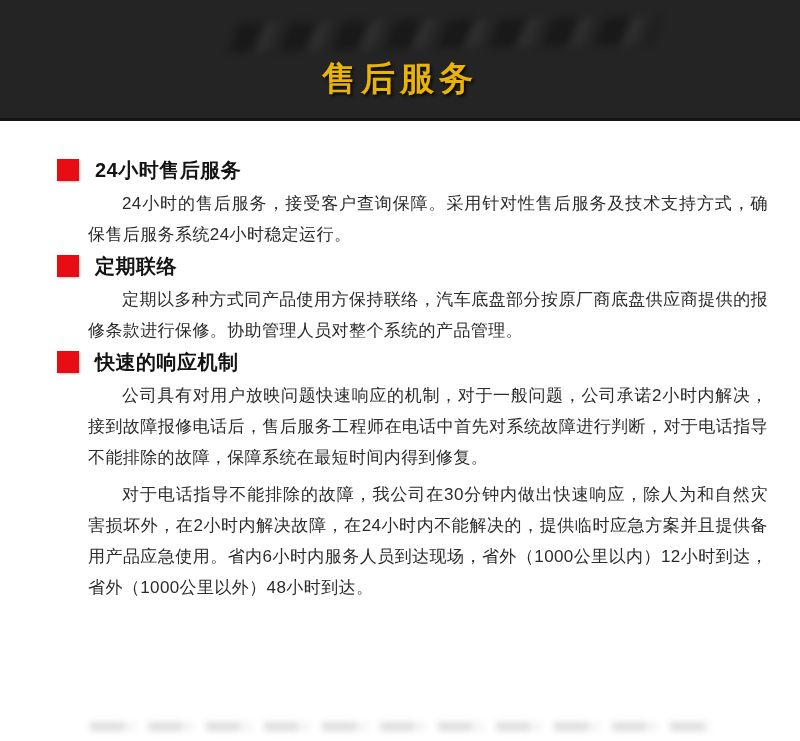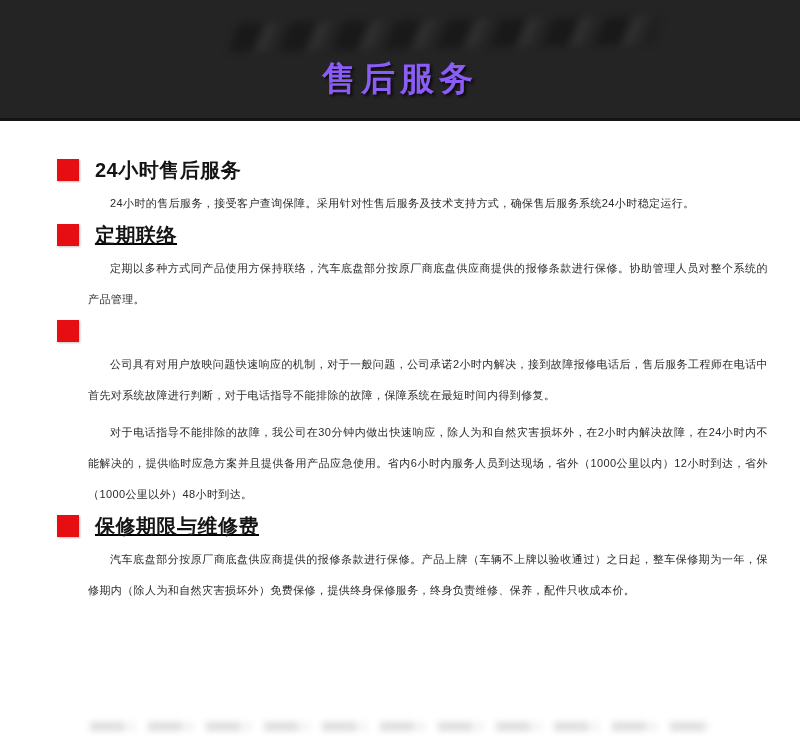--- a/index.html
+++ b/index.html
@@ -54,39 +54,38 @@
     padding: 33px 32px 0 57px;
   }
   .section-heading-row {
     display: flex;
     align-items: center;
     margin-top: 4px;
     height: 24px;
   }
   .section + .section .section-heading-row {
     margin-top: 4px;
-    text-decoration: underline;
   }
   .bullet {
     width: 22px;
     height: 22px;
     flex: 0 0 22px;
     margin-right: 16px;
     box-shadow: 1px 1px 2px rgba(0,0,0,0.25);
   }
   .section-heading {
     font-size: 20px;
     font-weight: bold;
     color: #141414;
     letter-spacing: 0.5px;
     margin: 0;
   }
   .section-paragraph {
     margin: 6px 0 0 31px;
-    font-size: 11px;
+    font-size: 17px;
     line-height: 31px;
     letter-spacing: 0.4px;
     color: #2b2b2b;
     text-indent: 2em;
     text-align: justify;
   }
   .section {
     margin-bottom: 4px;
   }
   
@@ -104,21 +103,21 @@
       rgba(160,160,160,0.4) 34px 46px,
       rgba(255,255,255,0) 46px 58px
     );
   }
 </style>
 </head>
 <body>
 
 <div class="header" style="background: rgb(36, 36, 36);">
   <div class="header-watermark"></div>
-  <h1 class="header-title" style="color: #8b5cf6;">售后服务</h1>
+  <h1 class="header-title" style="color: #eab308;">售后服务</h1>
 </div>
 
 <div class="content">
   <div class="section">
     <div class="section-heading-row">
       <span class="bullet" style="background: rgb(230, 14, 19);"></span>
       <h2 class="section-heading">24小时售后服务</h2>
     </div>
 
   <p class="section-paragraph">24小时的售后服务，接受客户查询保障。采用针对性售后服务及技术支持方式，确保售后服务系统24小时稳定运行。</p>
@@ -129,30 +128,23 @@
       <span class="bullet" style="background: rgb(230, 14, 19);"></span>
       <h2 class="section-heading">定期联络</h2>
     </div>
 
   <p class="section-paragraph">定期以多种方式同产品使用方保持联络，汽车底盘部分按原厂商底盘供应商提供的报修条款进行保修。协助管理人员对整个系统的产品管理。</p>
 </div>
 
   <div class="section">
     <div class="section-heading-row">
       <span class="bullet" style="background: rgb(230, 14, 19);"></span>
+      <h2 class="section-heading">快速的响应机制</h2>
     </div>
 
   <p class="section-paragraph">公司具有对用户放映问题快速响应的机制，对于一般问题，公司承诺2小时内解决，接到故障报修电话后，售后服务工程师在电话中首先对系统故障进行判断，对于电话指导不能排除的故障，保障系统在最短时间内得到修复。</p>
 
   <p class="section-paragraph">对于电话指导不能排除的故障，我公司在30分钟内做出快速响应，除人为和自然灾害损坏外，在2小时内解决故障，在24小时内不能解决的，提供临时应急方案并且提供备用产品应急使用。省内6小时内服务人员到达现场，省外（1000公里以内）12小时到达，省外（1000公里以外）48小时到达。</p>
 </div>
 
-  <div class="section">
-    <div class="section-heading-row">
-      <span class="bullet" style="background: rgb(230, 14, 19);"></span>
-      <h2 class="section-heading">保修期限与维修费</h2>
-    </div>
-
-  <p class="section-paragraph">汽车底盘部分按原厂商底盘供应商提供的报修条款进行保修。产品上牌（车辆不上牌以验收通过）之日起，整车保修期为一年，保修期内（除人为和自然灾害损坏外）免费保修，提供终身保修服务，终身负责维修、保养，配件只收成本价。</p>
-</div>
 </div>
 
 <div class="footer-smudge"></div>
 
 </body></html>

